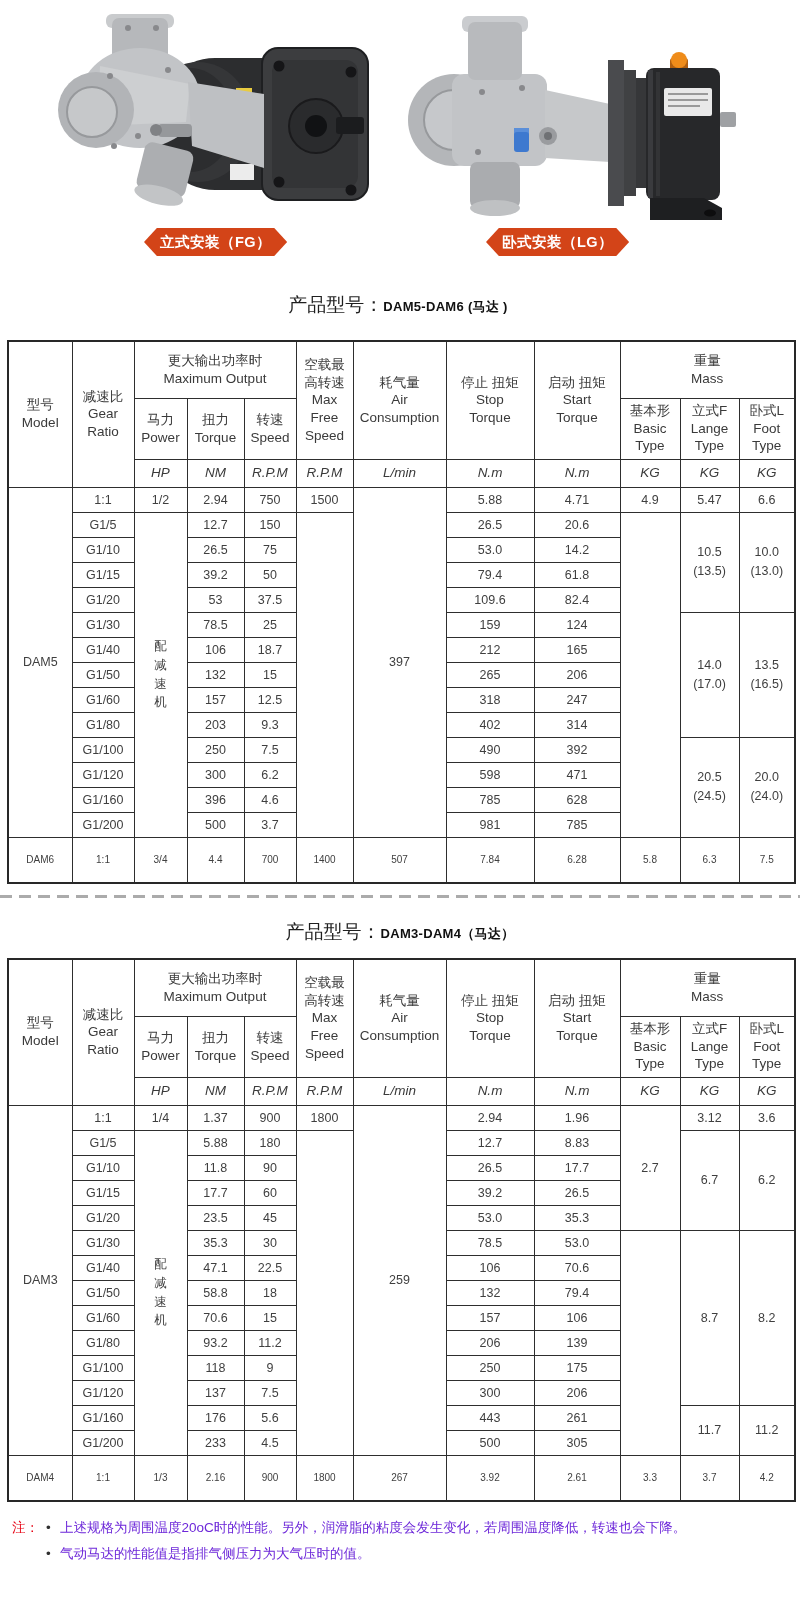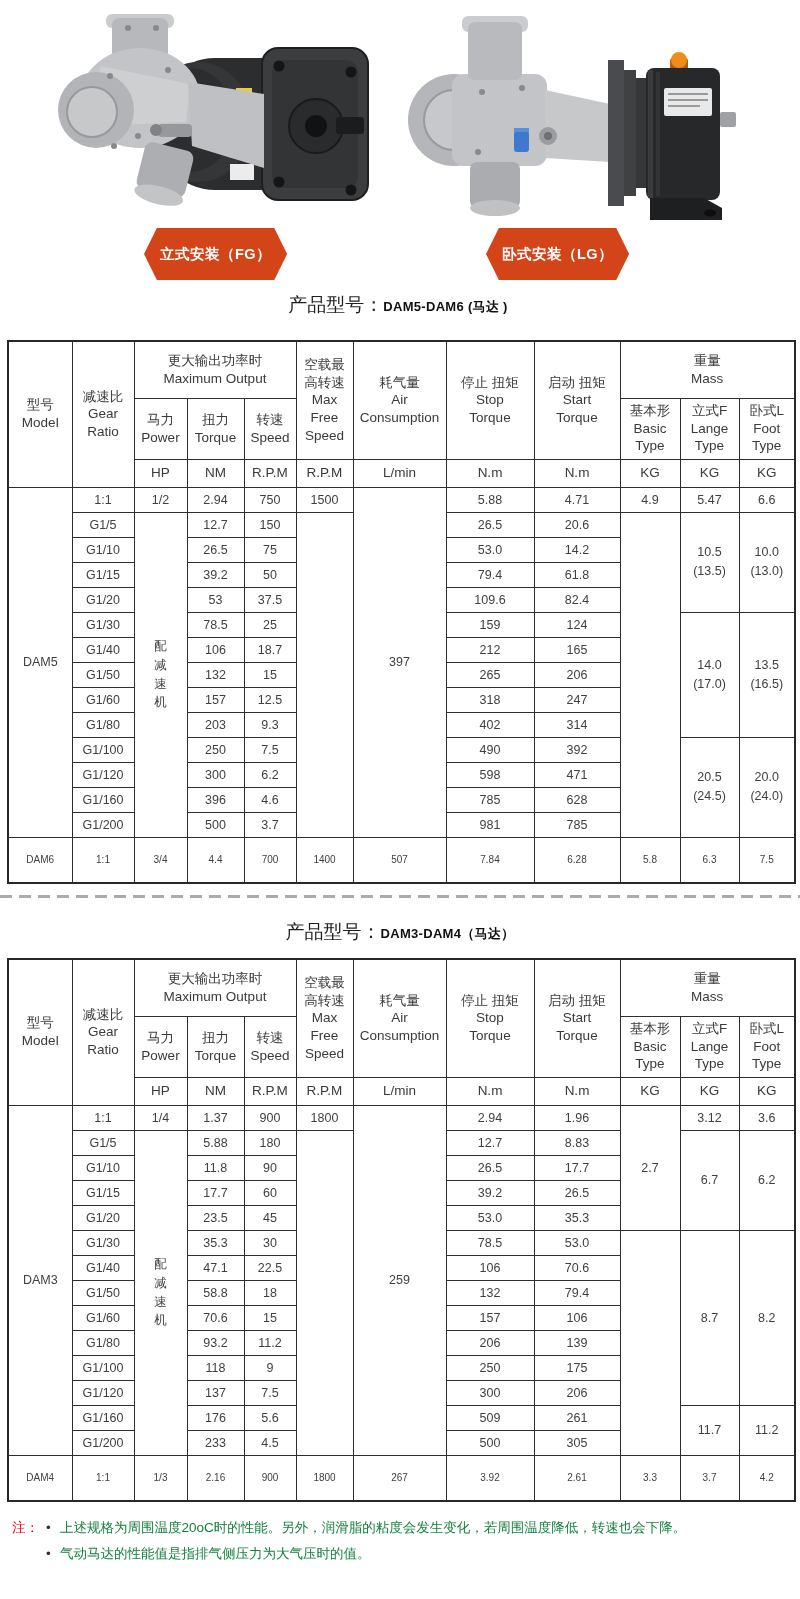--- a/index.html
+++ b/index.html
@@ -8,60 +8,60 @@
 
   
   .photos{position:relative;height:228px;}
   .photo{position:absolute;margin:0;}
   .photo-fg{left:40px;top:6px;}
   .photo-lg{left:402px;top:12px;}
 
   .badges{position:relative;height:34px;}
   .badge{position:absolute;top:0;height:28px;line-height:28px;
          background:#d34418;color:#ffffff;font-weight:bold;font-size:14.5px;
-         padding:12px 16px;letter-spacing:.5px;
+         padding:0 16px;letter-spacing:.5px;
          clip-path:polygon(0 50%,9% 0,91% 0,100% 50%,91% 100%,9% 100%);}
   .badge-fg{left:144px;}
   .badge-lg{left:486px;}
 
   
   .title{margin:30px 4px 22px 0;text-align:center;font-size:19px;color:#1f1f1f;}
   .title .model{font-weight:bold;color:#101010;letter-spacing:.3px;}
   .title2{margin:21px 0 13px 0;}
 
   
   .spec{border-collapse:collapse;margin-left:7px;border:2px solid #282828;
         table-layout:fixed;}
   .spec th,.spec td{border:1px solid #2e2e2e;font-weight:normal;color:#3f3f3f;
         text-align:center;vertical-align:middle;white-space:pre-line;
         padding:0 2px;overflow:hidden;}
   .spec thead tr:nth-child(1){height:57px;}
   .spec thead tr:nth-child(2){height:61px;}
-  .spec thead tr:nth-child(3){height:28px;}
+  .spec thead tr:nth-child(3){height:28px;font-style:italic;}
   .spec thead th{font-size:13.5px;line-height:1.32;color:#3a3a3a;}
   .spec tbody tr{height:25px;}
   .spec tbody td{font-size:12.5px;}
   .spec tbody tr:last-child{height:46px;}
   .spec tbody tr:last-child td{font-size:10px;}
   .al{text-align:left;padding-left:11px;}
   .vert{font-size:13px;line-height:1.5;}
   .two{line-height:1.5;}
   .dim{color:#8f8f8f;margin-left:25px;}
   .model{font-size:13px;}
 
   
   .divider{height:3px;margin:11px 0 0 0;
     background:repeating-linear-gradient(90deg,#ababab 0 12px,transparent 12px 19px);}
 
   
   .notes{margin:13px 0 0 12px;font-size:13.5px;color:#2f2f2f;line-height:1.95;}
   .note-row{display:flex;}
   .notes-label{color:#e60012;width:34px;flex:0 0 34px;}
   .bullet{width:14px;flex:0 0 14px;color:#303030;}
-  .note-text{color:#15803d;}
+  .note-text{color:#6d28d9;}
 </style>
 </head>
 <body>
 
 <div class="photos">
   <figure class="photo photo-fg">
     <svg width="330" height="220" viewBox="0 0 330 220">
 
       <ellipse cx="175" cy="118" rx="62" ry="66" fill="#2c2d2f"></ellipse>
       <rect x="175" y="52" width="60" height="132" fill="#2c2d2f"></rect>
@@ -544,21 +544,21 @@
           <td>G1/120</td>
           <td>137</td>
           <td>7.5</td>
           <td>300</td>
           <td>206</td>
         </tr>
         <tr>
           <td>G1/160</td>
           <td>176</td>
           <td>5.6</td>
-          <td>509</td>
+          <td>443</td>
           <td>261</td>
           <td rowspan="2">11.7</td>
           <td rowspan="2">11.2</td>
         </tr>
         <tr>
           <td>G1/200</td>
           <td>233</td>
           <td>4.5</td>
           <td>500</td>
           <td>305</td>

